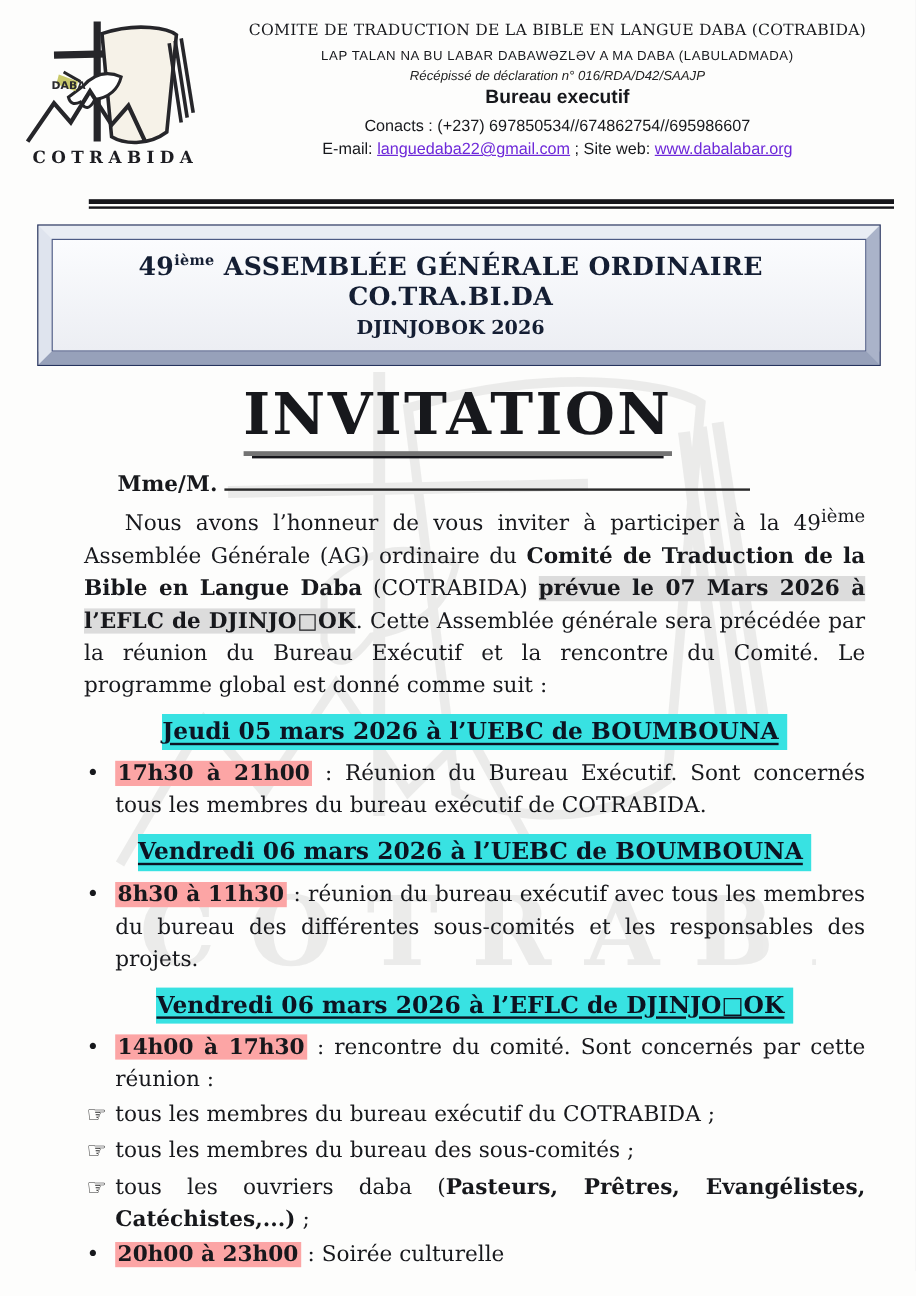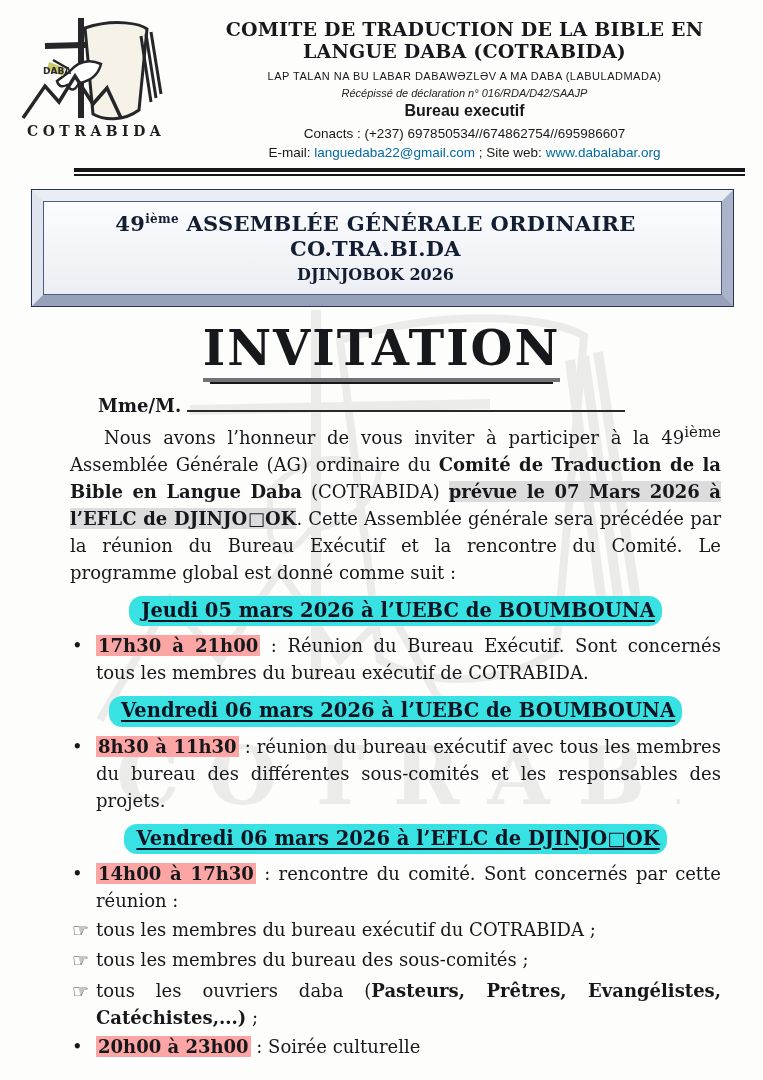--- a/index.html
+++ b/index.html
@@ -8,27 +8,27 @@
   .page { position:relative; width:763px; height:1080px; background:#fdfdfc; overflow:hidden; }
 
   
   .watermark { position:absolute; left:80px; top:300px; width:600px; height:560px; opacity:0.09; pointer-events:none; z-index:0; }
   .content-layer { position:relative; z-index:1; }
 
   
   .header { display:flex; padding:14px 16px 4px 14px; }
   .logo-box { width:168px; flex:0 0 168px; }
   .header-text { flex:1; text-align:center; padding-top:4px; }
-  .org-name { font-family:"DejaVu Serif", serif; font-weight:bold; font-size:19px; letter-spacing:0.2px;text-align:center; }
+  .org-name { font-family:"DejaVu Serif", serif; font-weight:normal; font-size:13px; letter-spacing:0.2px;text-align:center; }
   .org-local { font-family:"Liberation Sans", sans-serif; font-size:11px; margin-top:8px; letter-spacing:0.5px; }
   .receipt { font-family:"Liberation Sans", sans-serif; font-style:italic; font-size:11px; margin-top:5px; color:#222; }
   .bureau { font-family:"Liberation Sans", sans-serif; font-weight:bold; font-size:16px; margin-top:3px; }
   .contacts { font-family:"Liberation Sans", sans-serif; font-size:13.5px; margin-top:6px; }
   .emailline { font-family:"Liberation Sans", sans-serif; font-size:13.5px; margin-top:4px; }
-  .link { color:#0369a1; cursor:pointer; }
+  .link { color:#6d28d9; text-decoration:underline; cursor:pointer; }
   .double-rule { margin:4px 18px 0 74px; border-top:4px solid #15151a; border-bottom:2px solid #15151a; height:8px; }
 
   
   .banner { margin:14px 30px 0 32px; border:1px solid #26335e;
             border-top:11px solid #e9edf4; border-left:11px solid #dfe4ee;
             border-right:11px solid #aab3c9; border-bottom:11px solid #97a1ba;
             outline:1px solid #26335e; background:#f4f5f8; position:relative; }
   .banner-inner { border:1px solid #4d5b85; background:linear-gradient(180deg,#fbfcfe 0%,#eceef3 100%);
                   text-align:center; padding:9px 20px 10px 6px; }
   .banner-line { font-weight:bold; font-size:21px; color:#141e33; letter-spacing:0.3px; }
@@ -42,21 +42,21 @@
 
   
   .main { margin:10px 42px 0 70px; font-size:18px; line-height:1.5; }
   .salutation { font-weight:bold; margin:10px 0 2px 28px; font-size:18px; }
   .blank-line { display:inline-block; width:438px; border-bottom:2px solid #2a2a2a; height:14px; margin-left:6px; }
   .para { text-align:justify; text-indent:34px; margin-top:2px; }
   .gray-hl { background:#dcdcdc; }
   .sec { margin-top:10px; }
   .sec-head-wrap { text-align:center; margin:10px 0 6px 0; }
   .sec-head { display:inline-block; background:#38e2e2; color:#0c1322; font-weight:bold; font-size:19.5px;
-              padding:0 7px 1px 12px; text-decoration:underline; text-decoration-thickness:2px; text-underline-offset:3px;border-radius:13px; }
+              padding:0 7px 1px 0; text-decoration:underline; text-decoration-thickness:2px; text-underline-offset:3px; }
   .item { display:flex; align-items:flex-start; margin-top:2px; }
   .marker { flex:0 0 26px; text-align:left; font-size:18px; padding-left:2px; }
   .marker.hand { font-size:19px; color:#2a2a2a; }
   .item-text { flex:1; text-align:justify; }
   .time-hl { background:#fca5a5; font-weight:bold; padding:0 2px; }
 </style>
 </head>
 <body>
 
 <div class="page">

